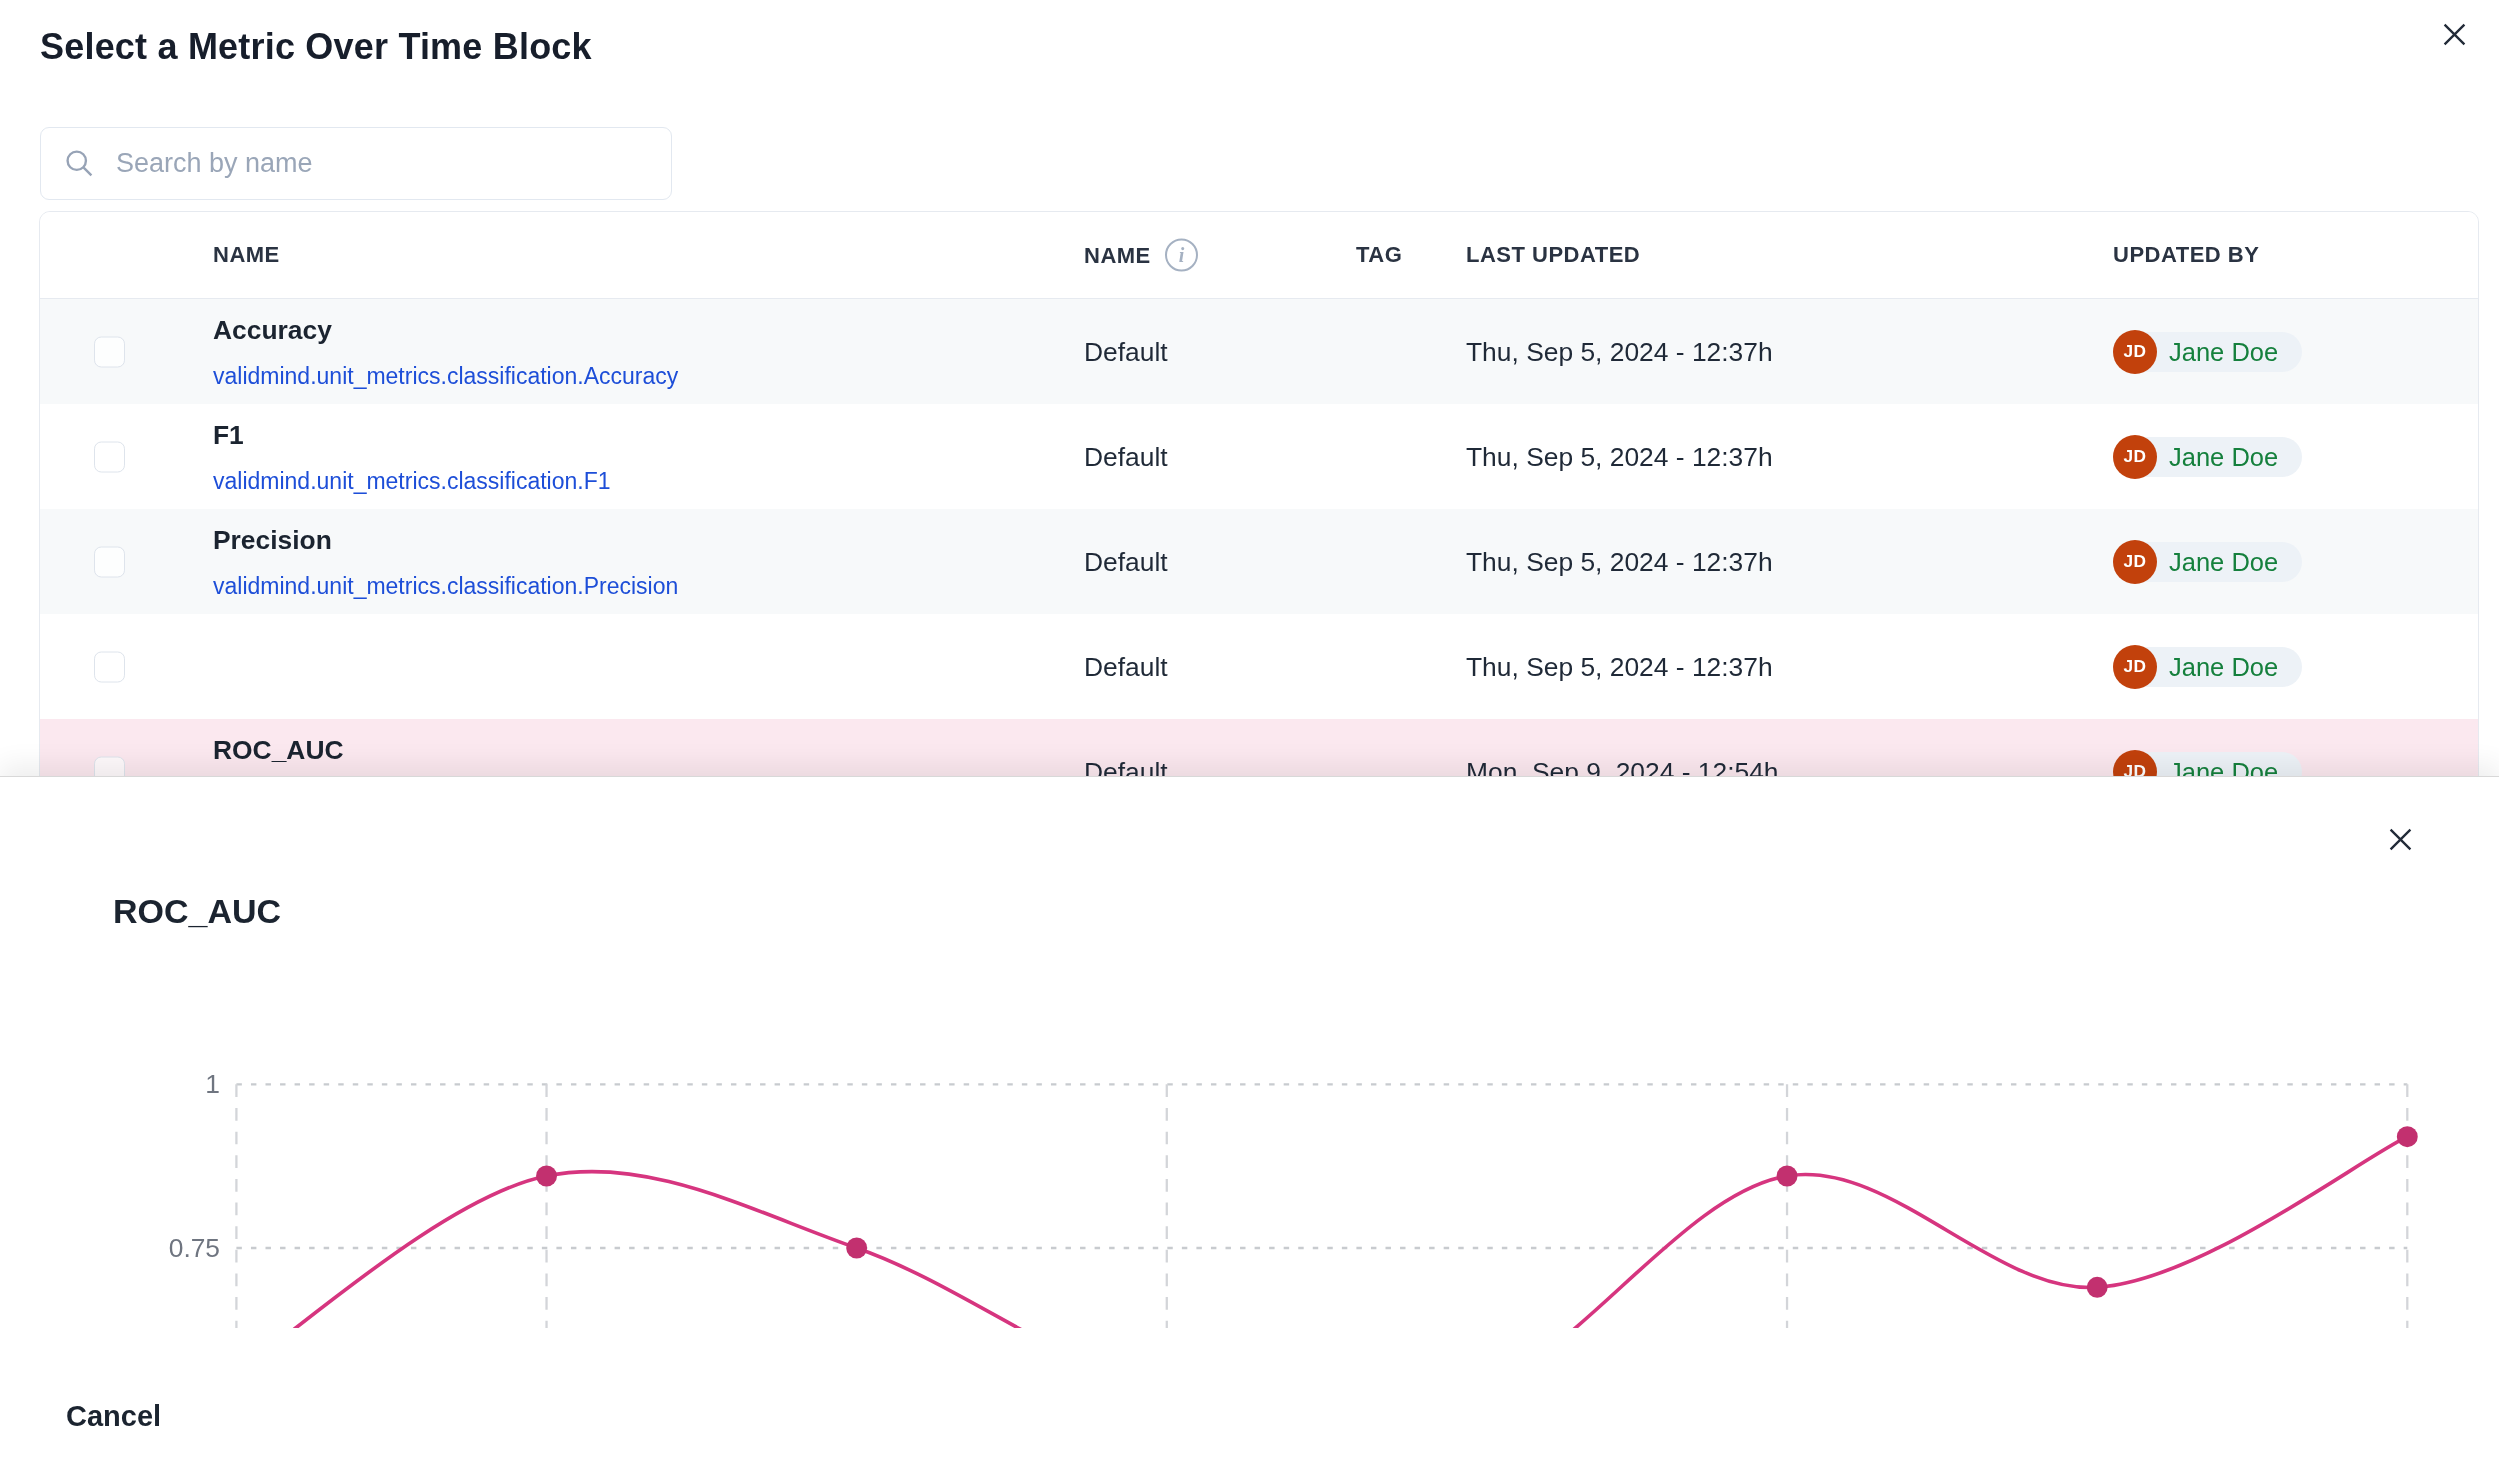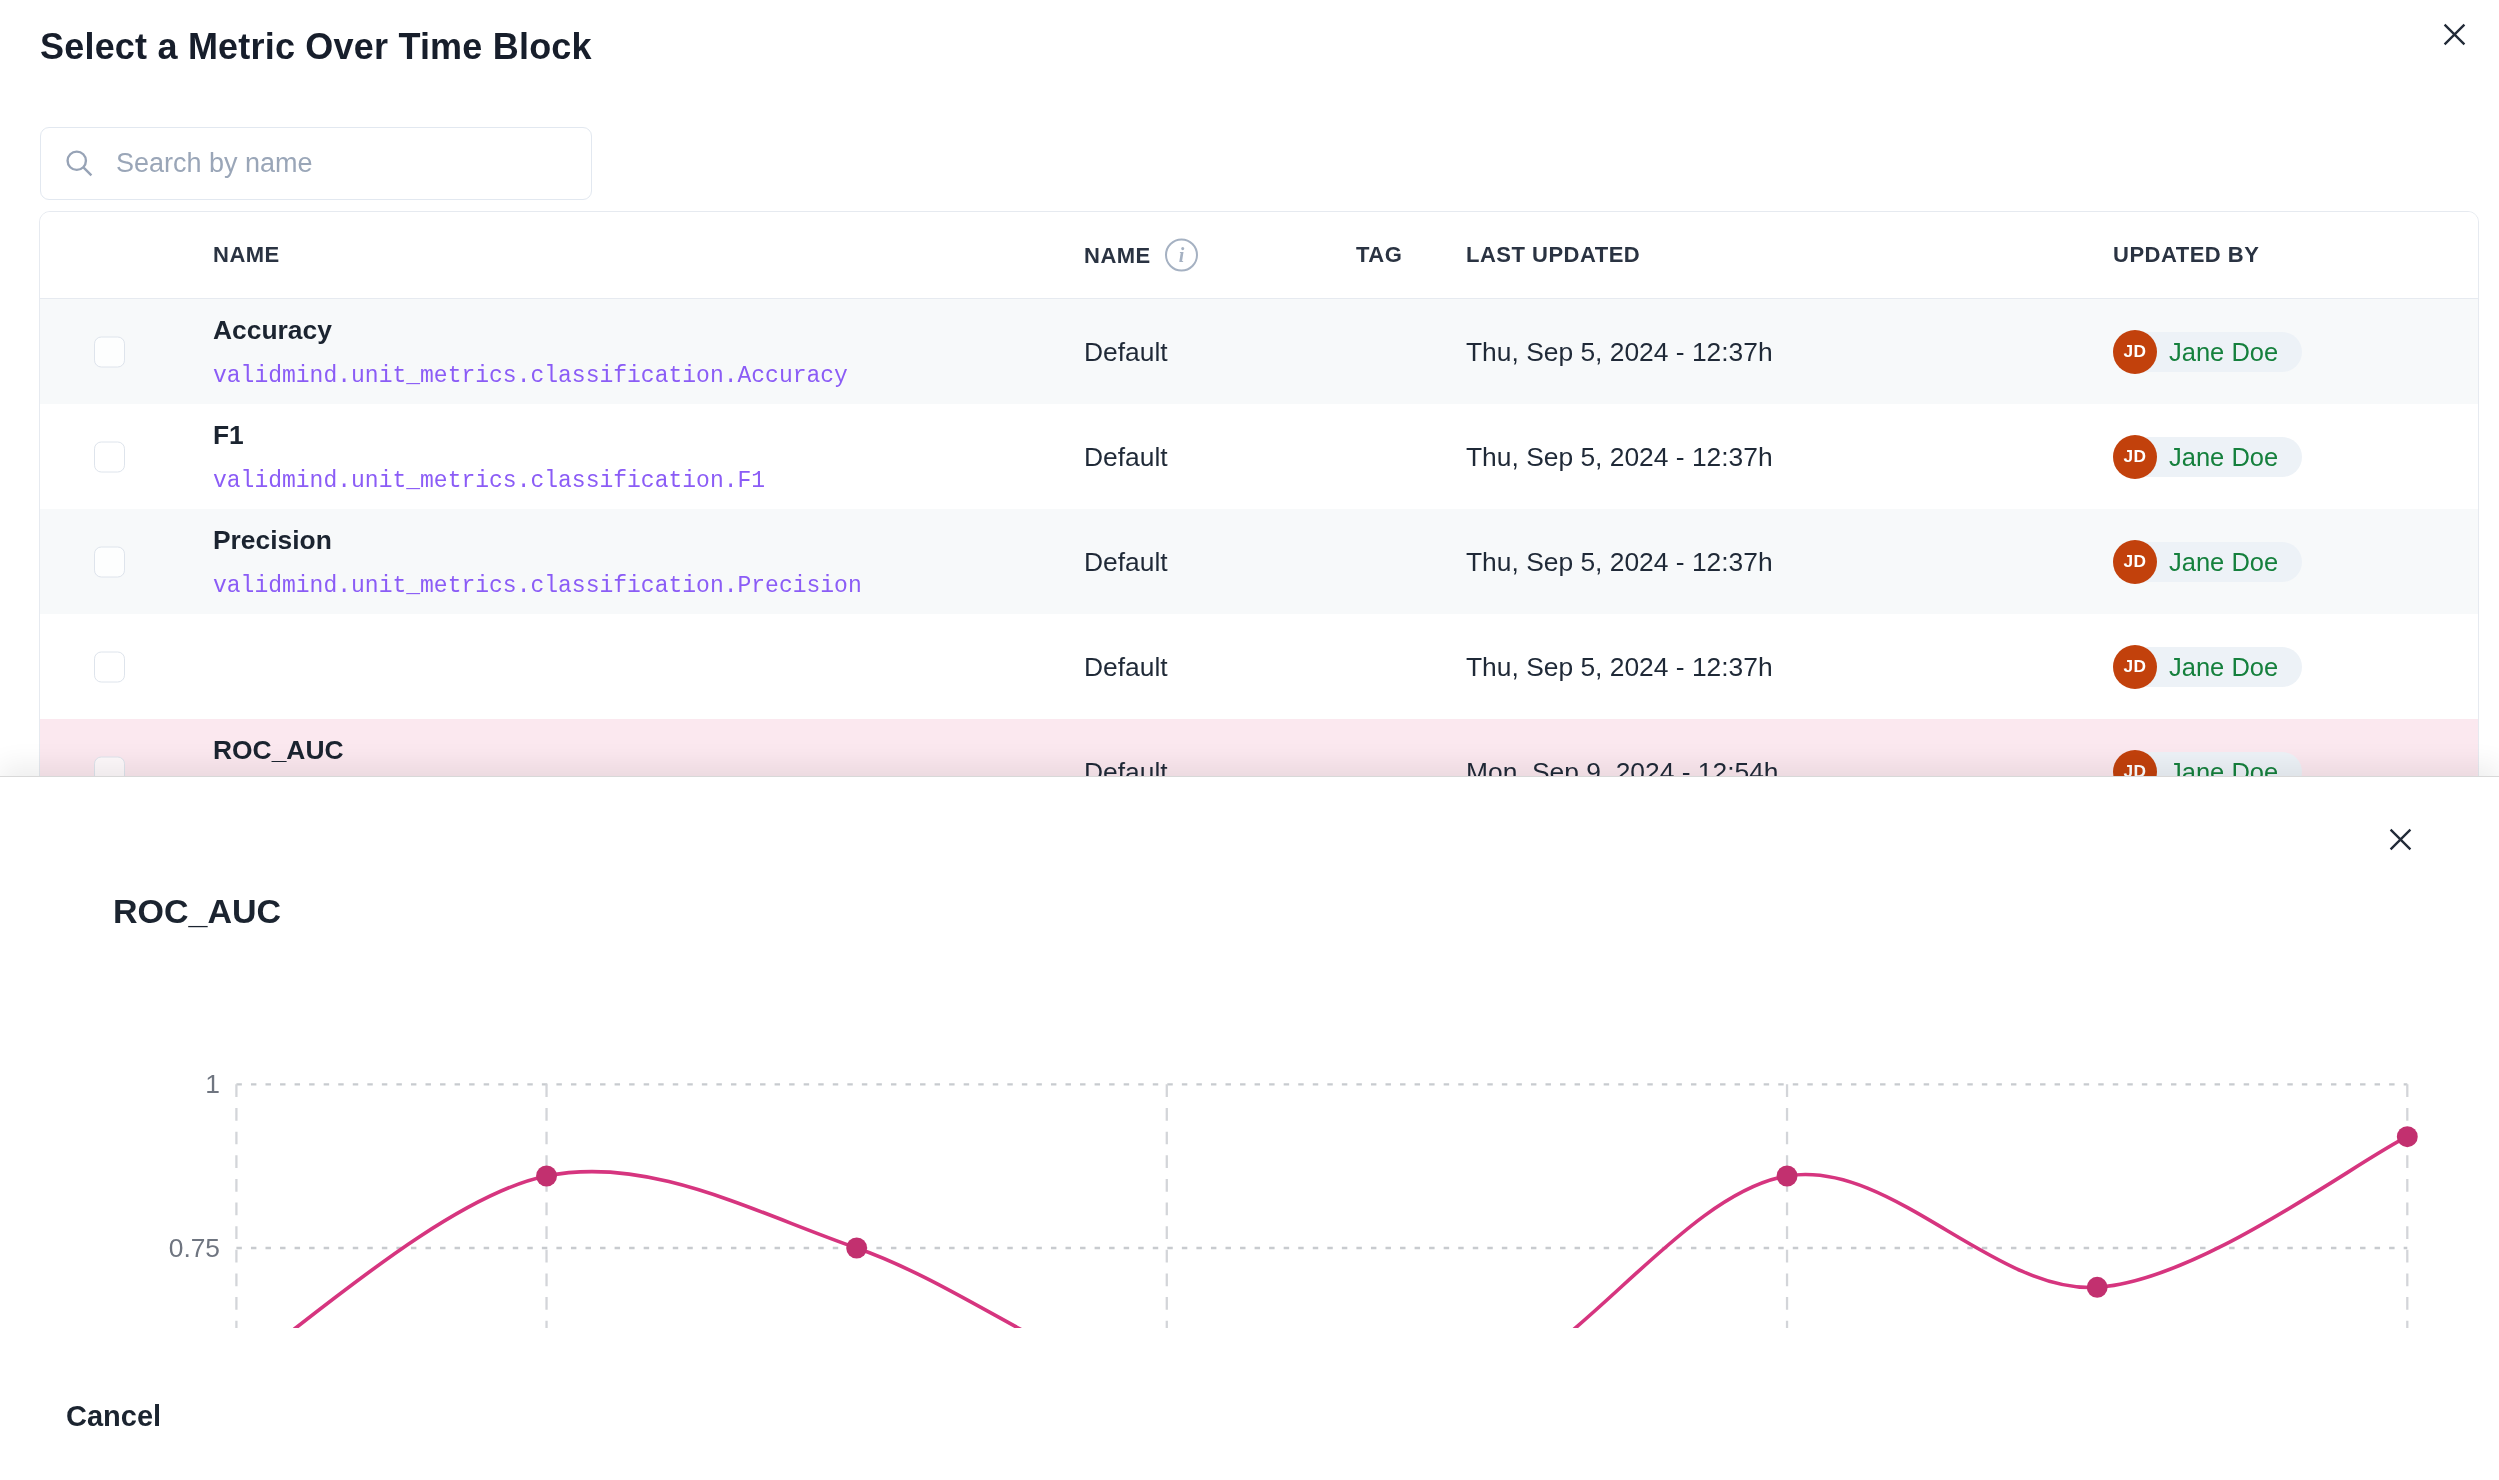--- a/index.html
+++ b/index.html
@@ -8,21 +8,21 @@
   .page { position:relative; width:2500px; height:1480px; background:#fff; }
 
   
   .title { position:absolute; left:40px; top:25.5px; font-size:36px; font-weight:700; color:#171E2B; letter-spacing:0.2px; }
   .close-btn { position:absolute; width:40px; height:40px; background:none; border:none; cursor:pointer; display:flex; align-items:center; justify-content:center; }
   .close-top { left:2434px; top:14.6px; }
   .close-panel { left:2380px; top:42px; }
   .close-btn svg { width:27px; height:27px; stroke:#222B38; stroke-width:2.6; }
 
   
-  .search { position:absolute; left:40px; top:127px; width:552px; height:73px; border:1.8px solid #E2E8F0; border-radius:9px; display:flex; align-items:center; padding:0 22px; background:#fff; }
+  .search { position:absolute; left:40px; top:127px; width:632px; height:73px; border:1.8px solid #E2E8F0; border-radius:9px; display:flex; align-items:center; padding:0 22px; background:#fff; }
   .search svg { width:33px; height:33px; flex:0 0 auto; stroke:#97A3B6; stroke-width:2.6; fill:none; }
   .search input { border:none; outline:none; margin-left:20px; font-size:27px; color:#3a4557; width:437px; font-family:inherit; background:transparent; }
   .search input::placeholder { color:#9AA6B8; }
 
   
   .table { position:absolute; left:39px; top:211px; width:2440px; height:611px; border:1.8px solid #E6EAF0; border-radius:11px; overflow:hidden; background:#fff; }
   .thead { position:relative; height:87px; background:#fff; border-bottom:1.8px solid #E6EAF0; }
   .cell { position:absolute; top:50%; transform:translateY(-50%); }
   .th { font-size:22px; font-weight:700; color:#2A3342; letter-spacing:0.5px; white-space:nowrap; display:flex; align-items:center; gap:14.6px; }
   .c-check { left:54px; }
@@ -30,21 +30,21 @@
   .c-type  { left:1044px; }
   .c-tag   { left:1316px; }
   .c-upd   { left:1426px; }
   .c-by    { left:2073px; }
   .info-ic { width:33px; height:33px; border:2.3px solid #A5B1C2; border-radius:50%; color:#A5B1C2; font-size:20px; line-height:28px; text-align:center; font-family:"Liberation Serif",serif; font-style:italic; display:inline-block; }
   .row { position:relative; height:105px; background:#fff; cursor:pointer; }
   .row.alt { background:#F7F9FA; }
   .row.sel { background:#FBE8EF; }
   .checkbox { display:block; width:31px; height:31px; border:1.8px solid #DEE4EC; border-radius:7.3px; background:rgba(255,255,255,.75); }
   .nm { font-size:26.4px; font-weight:700; color:#1B2430; line-height:33px; }
-  .pth { font-size:23px; color:#8b5cf6; line-height:27px; margin-top:16px;font-family:Liberation Mono, monospace; }
+  .pth { font-size:23px; color:#1d4ed8; line-height:27px; margin-top:16px; }
   .val { font-size:26.4px; color:#1F2937; white-space:nowrap; }
   .who { position:relative; display:inline-flex; align-items:center; height:44px; }
   .pill { background:#EDF2F7; border-radius:909px; height:40px; line-height:40px; padding:0 24px 0 56px; font-size:25.5px; color:#15803d; white-space:nowrap; }
   .avatar { position:absolute; left:0; top:0; width:44px; height:44px; border-radius:50%; background:#c2410c; color:#fff; font-size:17.3px; font-weight:700; display:flex; align-items:center; justify-content:center; letter-spacing:0.5px; }
 
   
   .panel { position:absolute; left:0; right:0; top:776px; bottom:0; background:#fff; border-top:1.8px solid #D8D8D8; box-shadow:0 -11px 25.5px rgba(0,0,0,.07); z-index:10; }
   .panel-title { position:absolute; left:113px; top:115px; font-size:34px; font-weight:700; color:#1B2430; }
   .tabs { position:absolute; left:113px; top:191px; width:2308px; border-bottom:1.8px solid #E6EAF0; display:flex; }
   .tab { font-size:27px; padding-bottom:24px; text-align:center; cursor:pointer; color:#1F2937; position:relative; }

